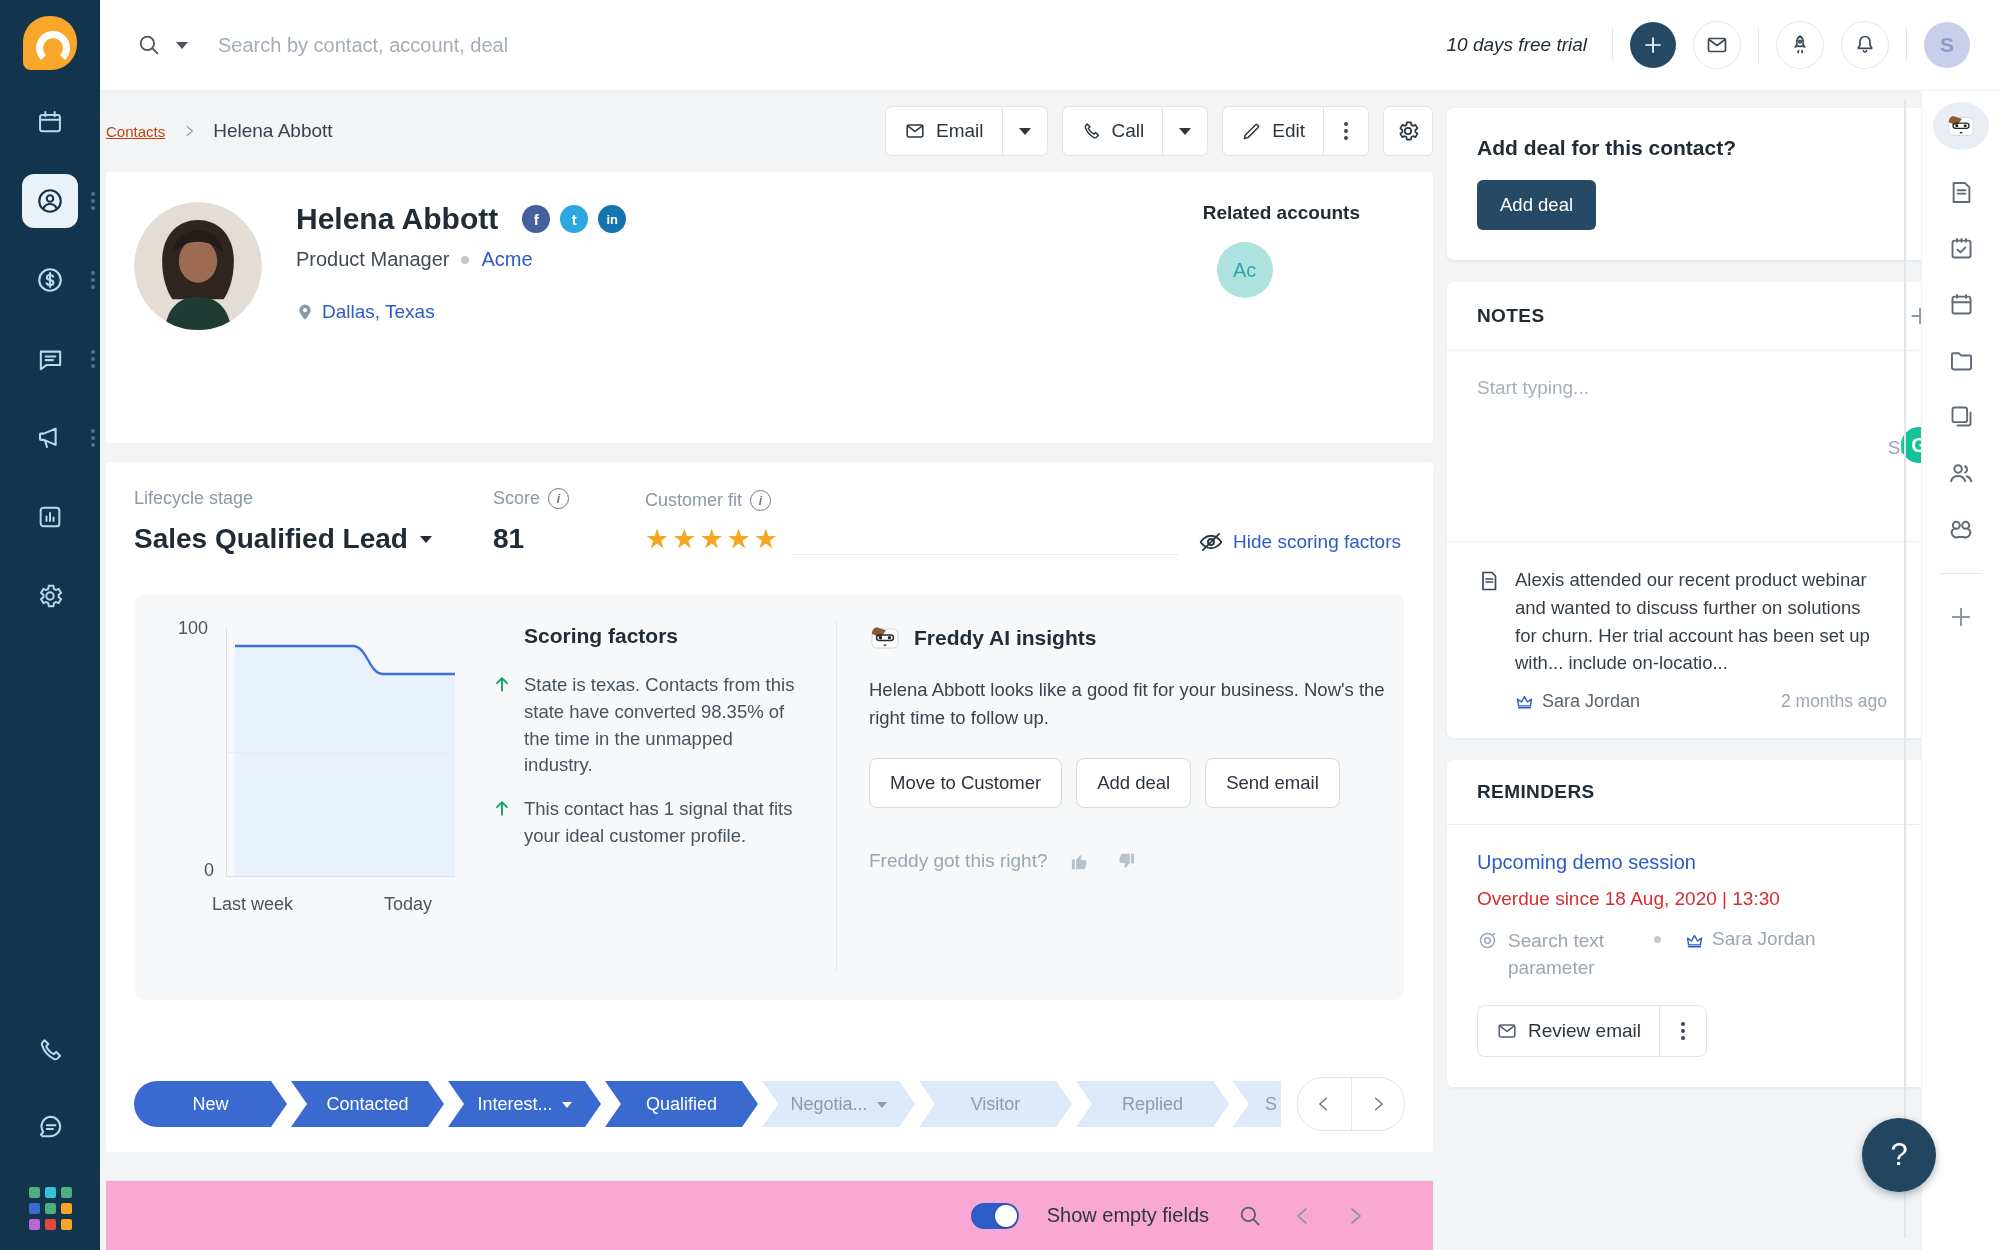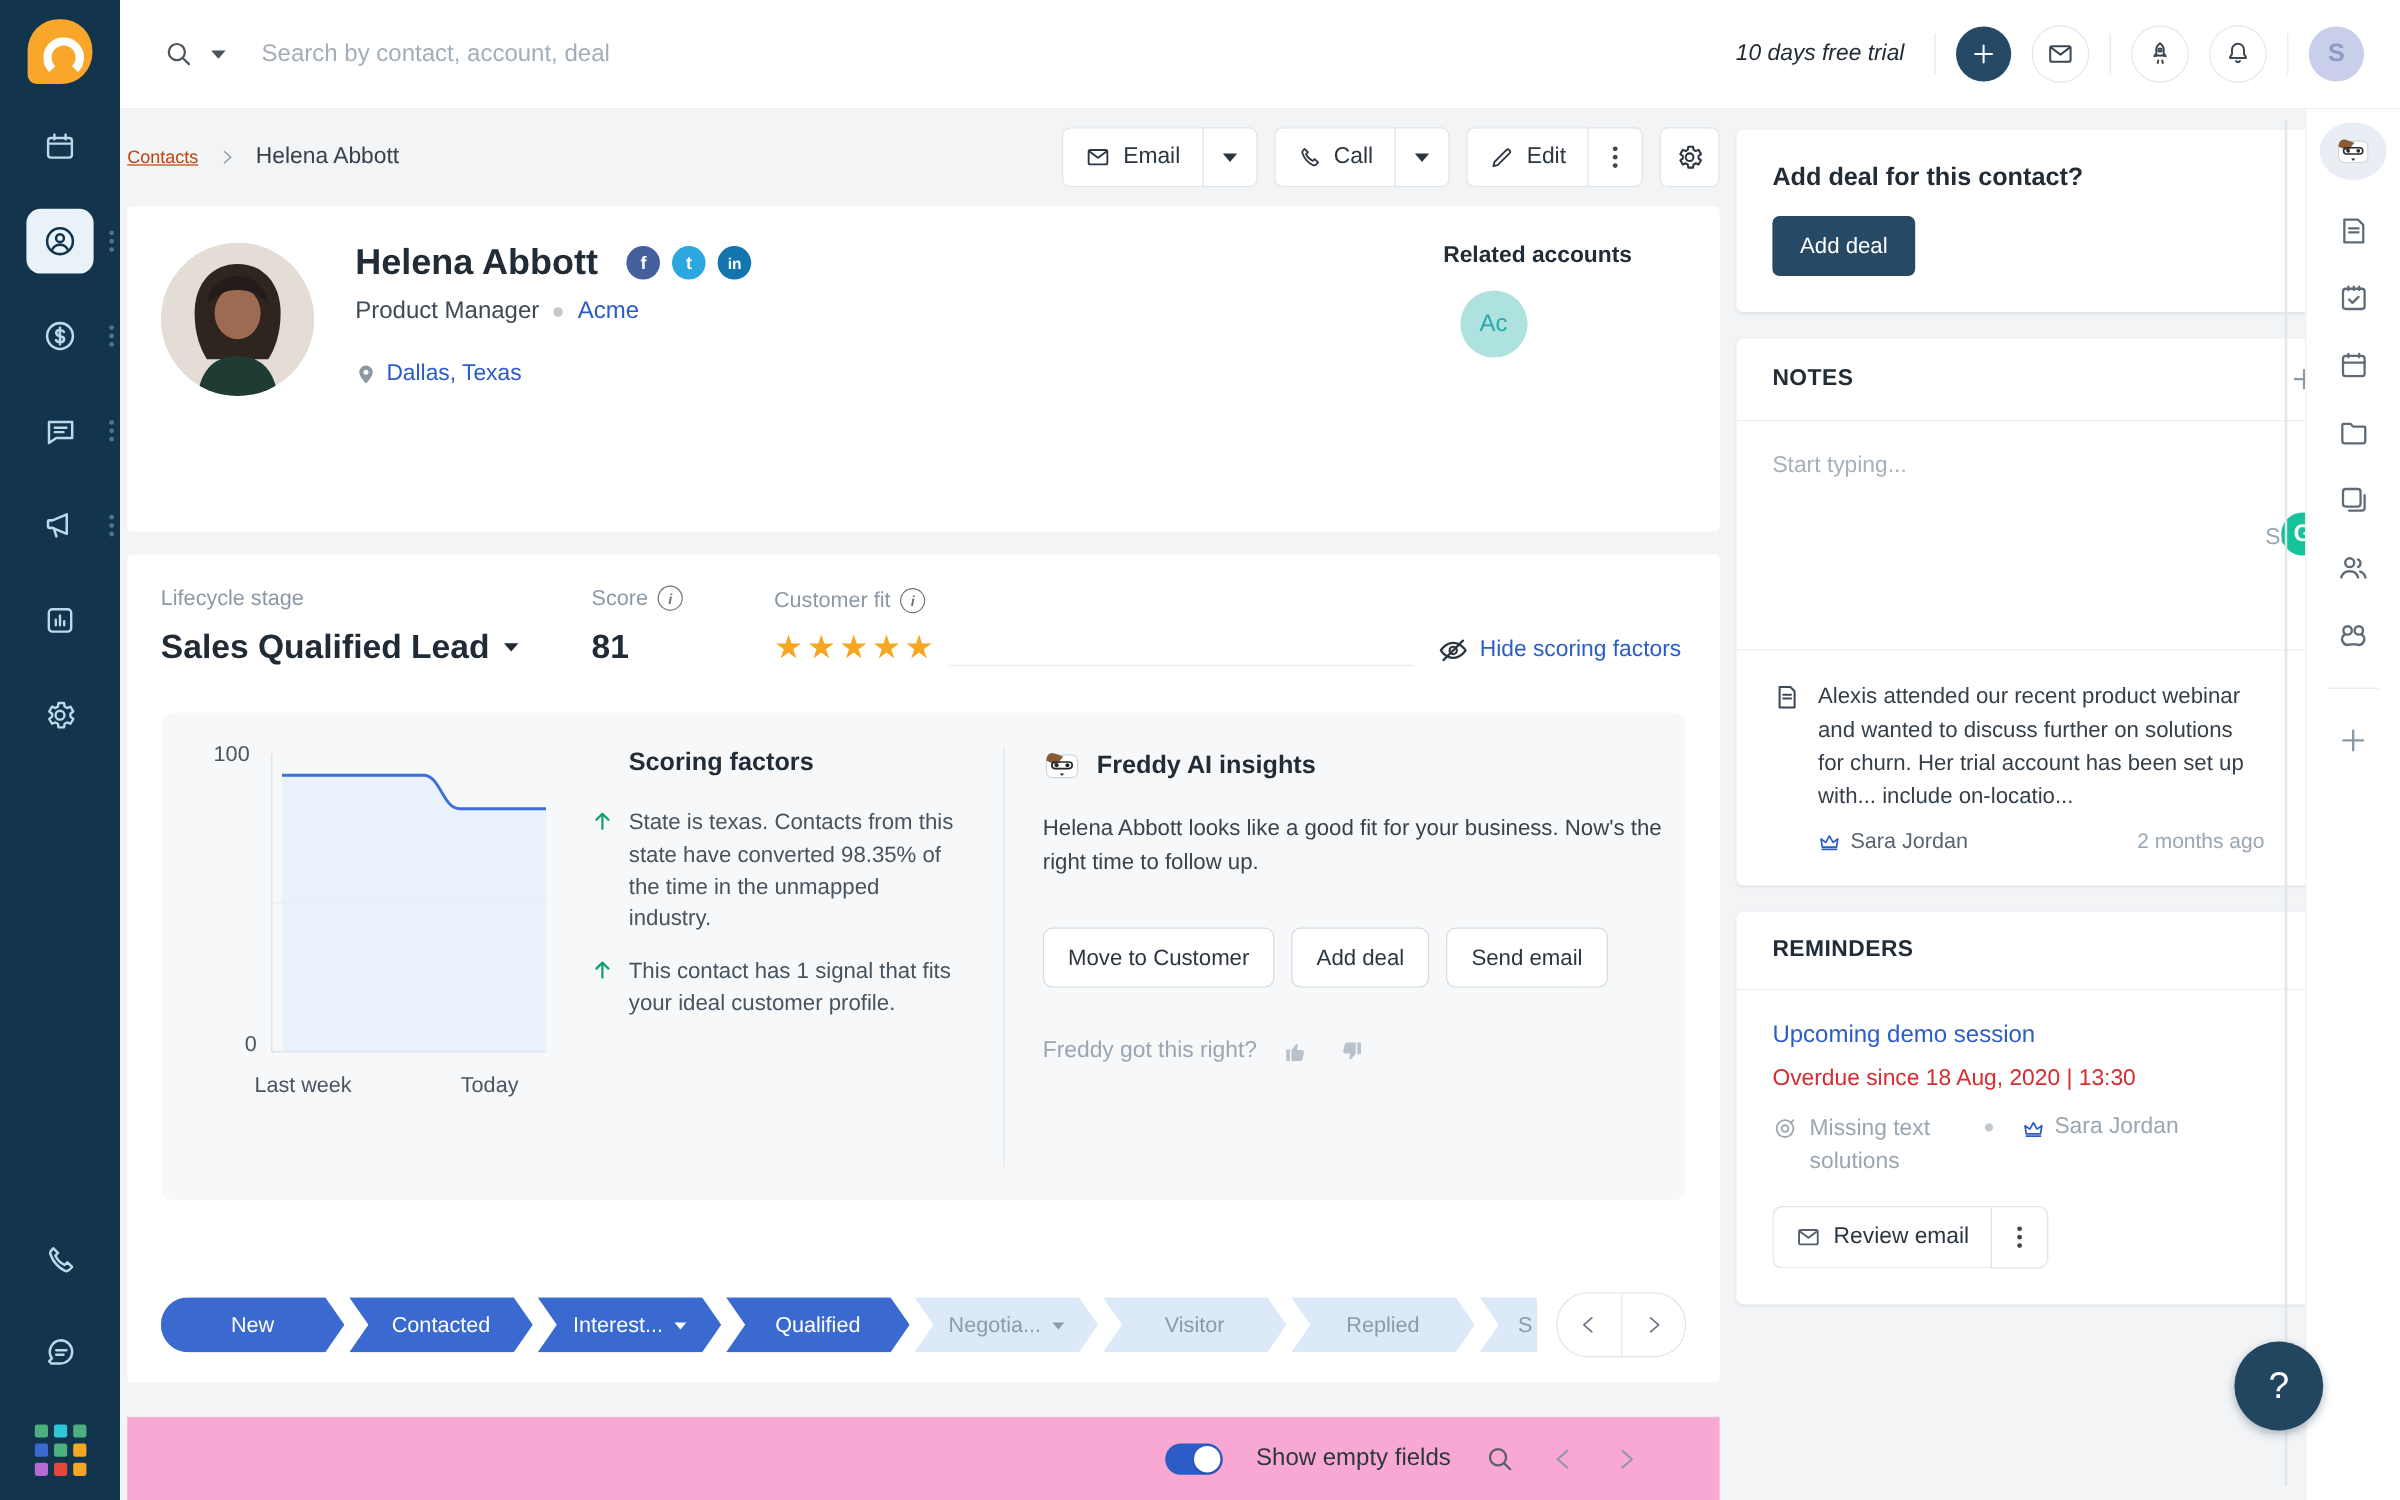--- a/index.html
+++ b/index.html
@@ -96,21 +96,21 @@
   .xlab{position:absolute;font-size:18px;color:#4a5560;top:272px;}
   .factors-col{width:322px;flex:0 0 322px;margin-left:28px;}
   .sf-title{font-size:21px;font-weight:700;color:#222c36;margin:2px 0 24px 32px;}
   .factor{display:flex;gap:12px;margin-bottom:17px;}
   .factor svg{margin-top:2px;color:#0e9f6e;}
   .factor p{font-size:18.5px;color:#47535e;line-height:1.45;width:272px;margin:0;}
   .freddy-col{border-left:1px solid #e3e8ec;margin-left:22px;padding-left:32px;flex:1;}
   .fr-title-row{display:flex;align-items:center;gap:13px;}
   .fr-title{font-size:21px;font-weight:700;color:#222c36;}
   .fr-msg{font-size:18.5px;color:#39434d;line-height:1.5;margin-top:22px;width:545px;}
-  .fr-btns{display:flex;gap:14px;margin-top:41px;}
+  .fr-btns{display:flex;gap:14px;margin-top:26px;}
   .fbtn{background:#fff;border:1px solid #d4dbe1;border-radius:8px;padding:13px 20px;font-size:18.5px;
         color:#2b3640;cursor:pointer;font-family:"Liberation Sans",sans-serif;}
   .fr-feedback{display:flex;align-items:center;margin-top:42px;color:#9aa6b2;font-size:19px;gap:22px;}
   .thumb{color:#b9c2cb;cursor:pointer;}
 
   
   .pipeline-row{position:absolute;left:28px;top:616px;display:flex;align-items:center;height:52px;}
   .stage{flex:0 0 153px;height:46px;display:flex;align-items:center;justify-content:center;font-size:18px;
          gap:9px;margin-right:4px;cursor:pointer;}
   .stage.on{background:#3a6acf;color:#fff;}
@@ -585,21 +585,21 @@
     </div>
     <div class="rem-item">
       <div class="rem-title">Upcoming demo session</div>
       <div class="rem-overdue">Overdue since 18 Aug, 2020 | 13:30</div>
       <div class="rem-meta">
         <svg class="i" width="21" height="21" viewBox="0 0 24 24" style="margin-top:2px">
             <circle cx="12" cy="12" r="8"></circle>
             <circle cx="12" cy="12" r="3.2"></circle>
             <path d="M17.5 6.5L20 4"></path>
           </svg>
-        <span class="missing">Missing text solutions</span>
+        <span class="missing">Search text parameter</span>
         <span class="mdot"></span>
         <span class="owner">
           <svg class="i crown" width="19" height="19" viewBox="0 0 24 24" style="stroke-width:1.8;margin-top:2px">
               <path d="M4.5 17.5L3.2 9l5 3.6L12 5.8l3.8 6.8 5-3.6-1.3 8.5z"></path>
               <path d="M4.5 20h15"></path>
             </svg>
           <span>Sara Jordan</span>
         </span>
       </div>
       <div class="rem-btns">

